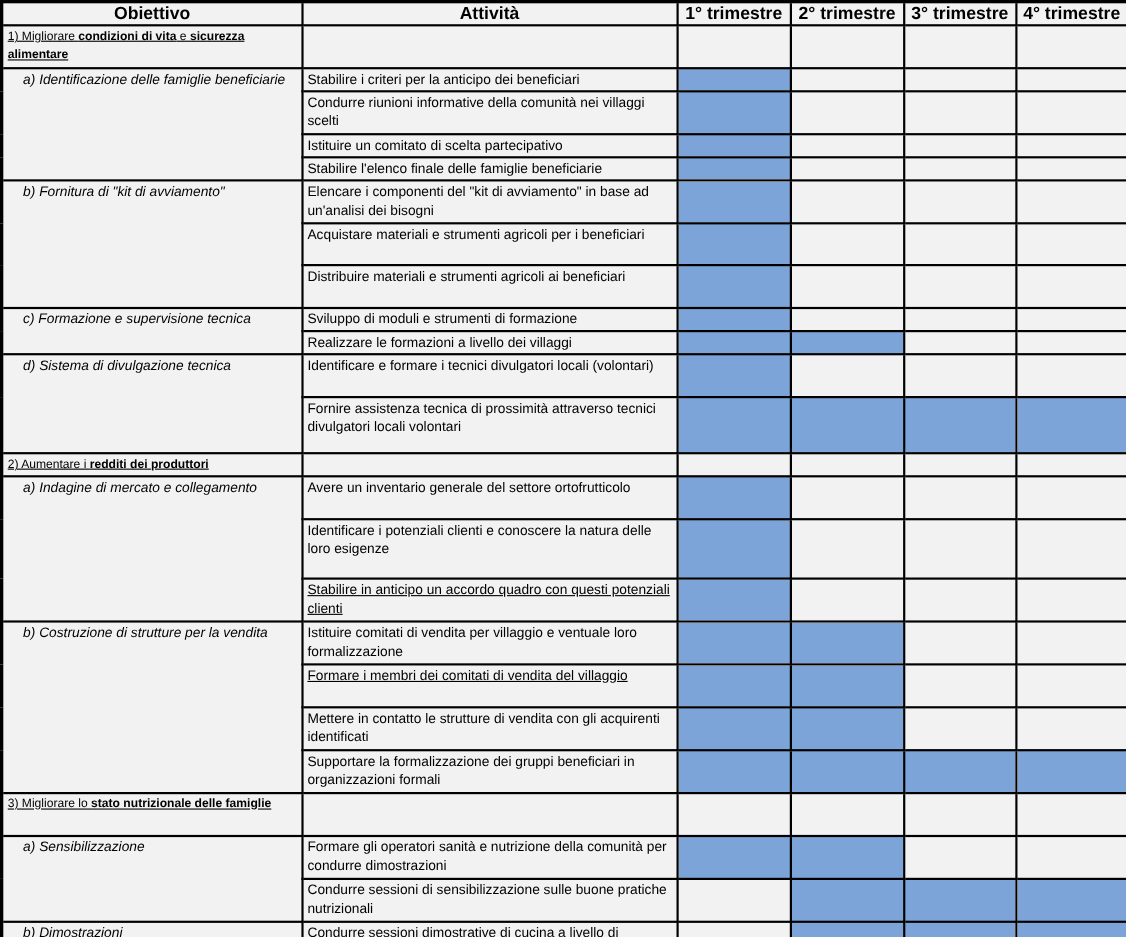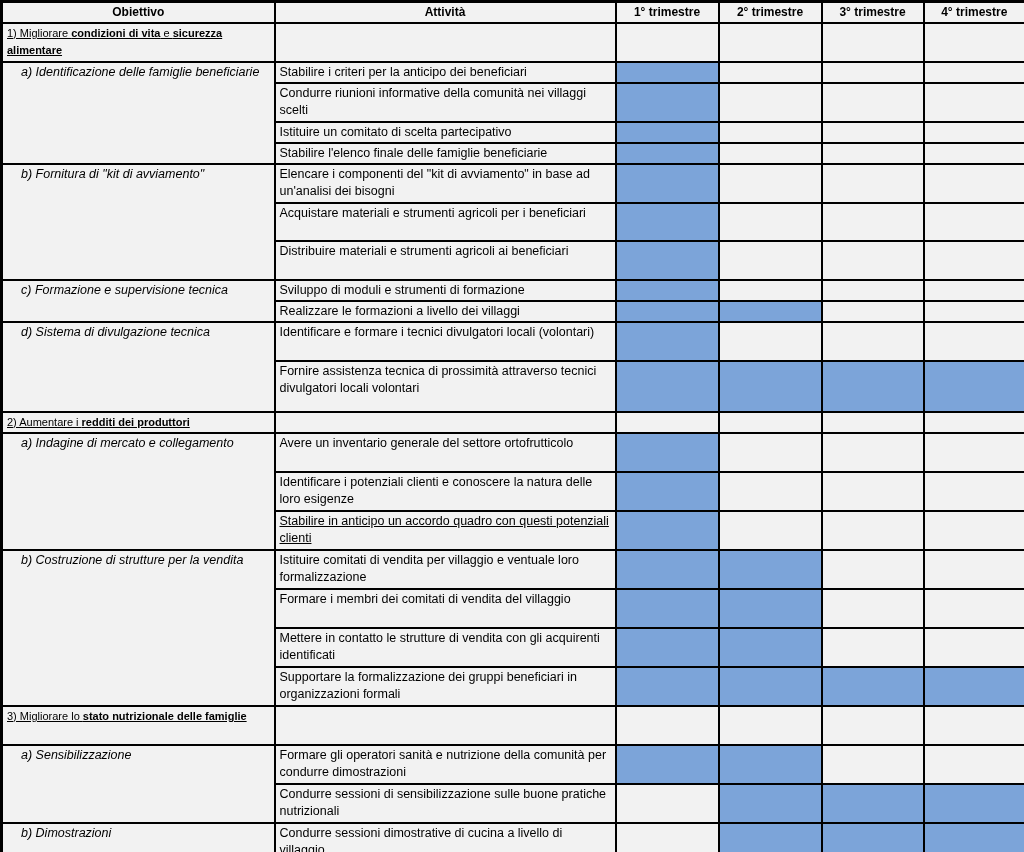--- a/index.html
+++ b/index.html
@@ -3,21 +3,21 @@
 <meta charset="utf-8">
 <style>
   html,body{margin:0;padding:0;background:#ffffff;}
   body{width:1024px;height:852px;overflow:hidden;
        font-family:"Liberation Sans",sans-serif;color:#000;}
   table{width:1024px;border-collapse:collapse;table-layout:fixed;
         border:3px solid #000;}
   th,td{border:2px solid #000;background:var(--cellbg,#F2F2F2);
         padding:1px 4px;font-size:12.5px;line-height:17px;
         vertical-align:top;overflow:hidden;word-wrap:break-word;}
-  th{font-weight:bold;text-align:center;font-size:12px;padding:1px 2px;height:15px;}
+  th{font-weight:bold;text-align:center;font-size:16px;padding:1px 2px;height:15px;}
   td.sec{font-size:11px;}
   .u{text-decoration:underline;}
   .u b{font-weight:bold;}
   td.grp{font-style:italic;padding-left:18px;}
   td.q.fill{background:var(--blue,#7CA4D9);}
 </style>
 </head>
 <body style="--blue: #7CA4D9; --cellbg: #F2F2F2;">
 
 <table>
@@ -138,21 +138,21 @@
         <td class="q"></td>
       </tr>
       <tr style="height: 39px;">
         <td class="grp" rowspan="3">a) Indagine di mercato e collegamento</td>
         <td class="act">Avere un inventario generale del settore ortofrutticolo</td>
         <td class="q fill"></td>
         <td class="q"></td>
         <td class="q"></td>
         <td class="q"></td>
       </tr>
-      <tr style="height: 39px;">
+      <tr style="height: 54px;">
         <td class="act">Identificare i potenziali clienti e conoscere la natura delle loro esigenze</td>
         <td class="q fill"></td>
         <td class="q"></td>
         <td class="q"></td>
         <td class="q"></td>
       </tr>
       <tr style="height: 39px; text-decoration: underline;">
         <td class="act">Stabilire in anticipo un accordo quadro con questi potenziali clienti</td>
         <td class="q fill"></td>
         <td class="q"></td>
@@ -160,21 +160,21 @@
         <td class="q"></td>
       </tr>
       <tr style="height: 39px;">
         <td class="grp" rowspan="4">b) Costruzione di strutture per la vendita</td>
         <td class="act">Istituire comitati di vendita per villaggio e ventuale loro formalizzazione</td>
         <td class="q fill"></td>
         <td class="q fill"></td>
         <td class="q"></td>
         <td class="q"></td>
       </tr>
-      <tr style="height: 39px;">
+      <tr style="height: 39px; text-decoration: underline;">
         <td class="act">Formare i membri dei comitati di vendita del villaggio</td>
         <td class="q fill"></td>
         <td class="q fill"></td>
         <td class="q"></td>
         <td class="q"></td>
       </tr>
       <tr style="height: 39px;">
         <td class="act">Mettere in contatto le strutture di vendita con gli acquirenti identificati</td>
         <td class="q fill"></td>
         <td class="q fill"></td>

